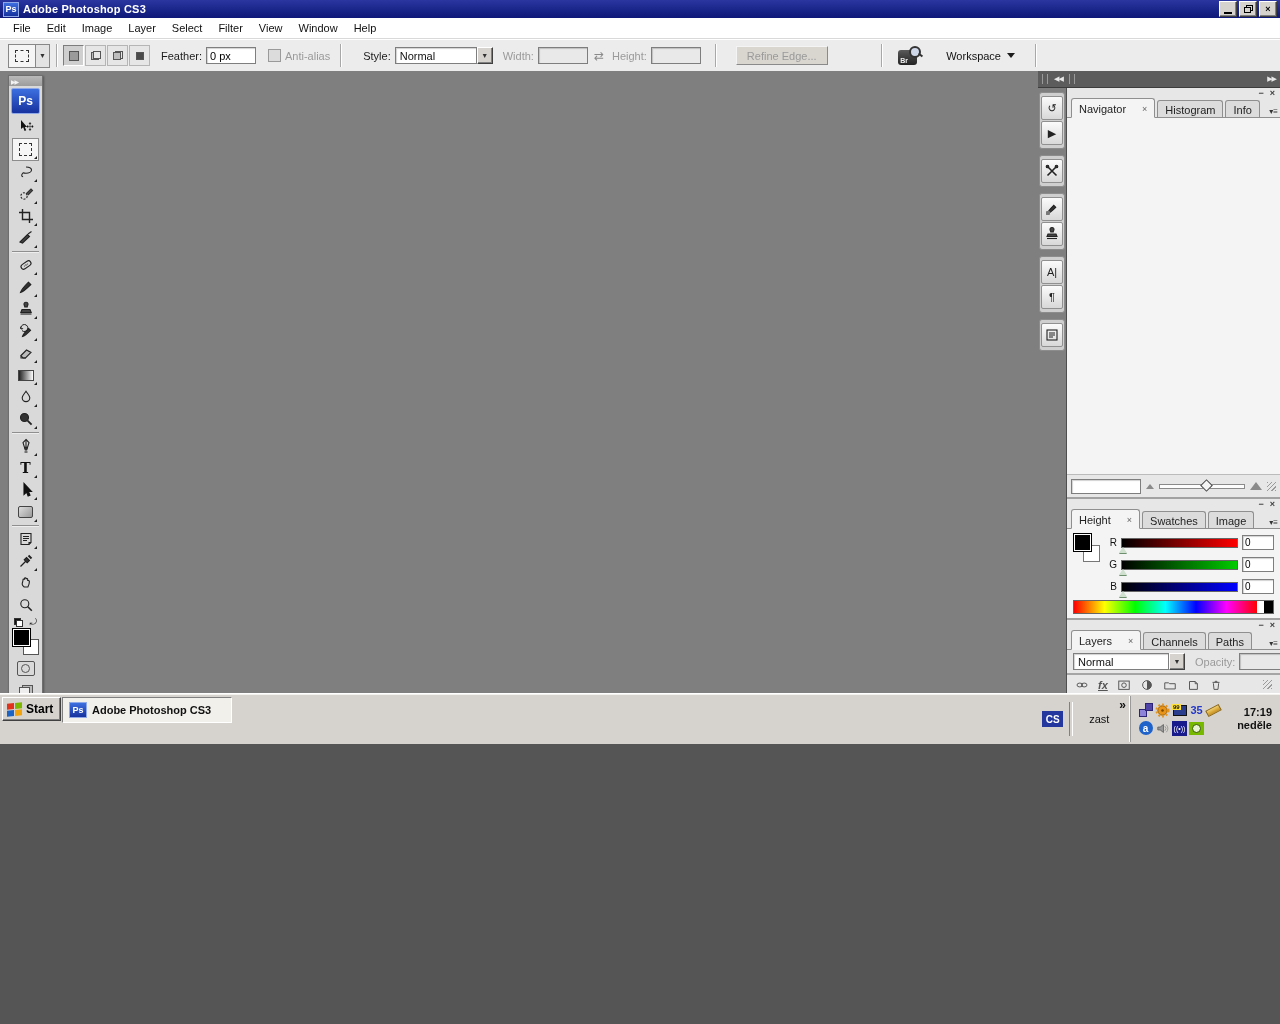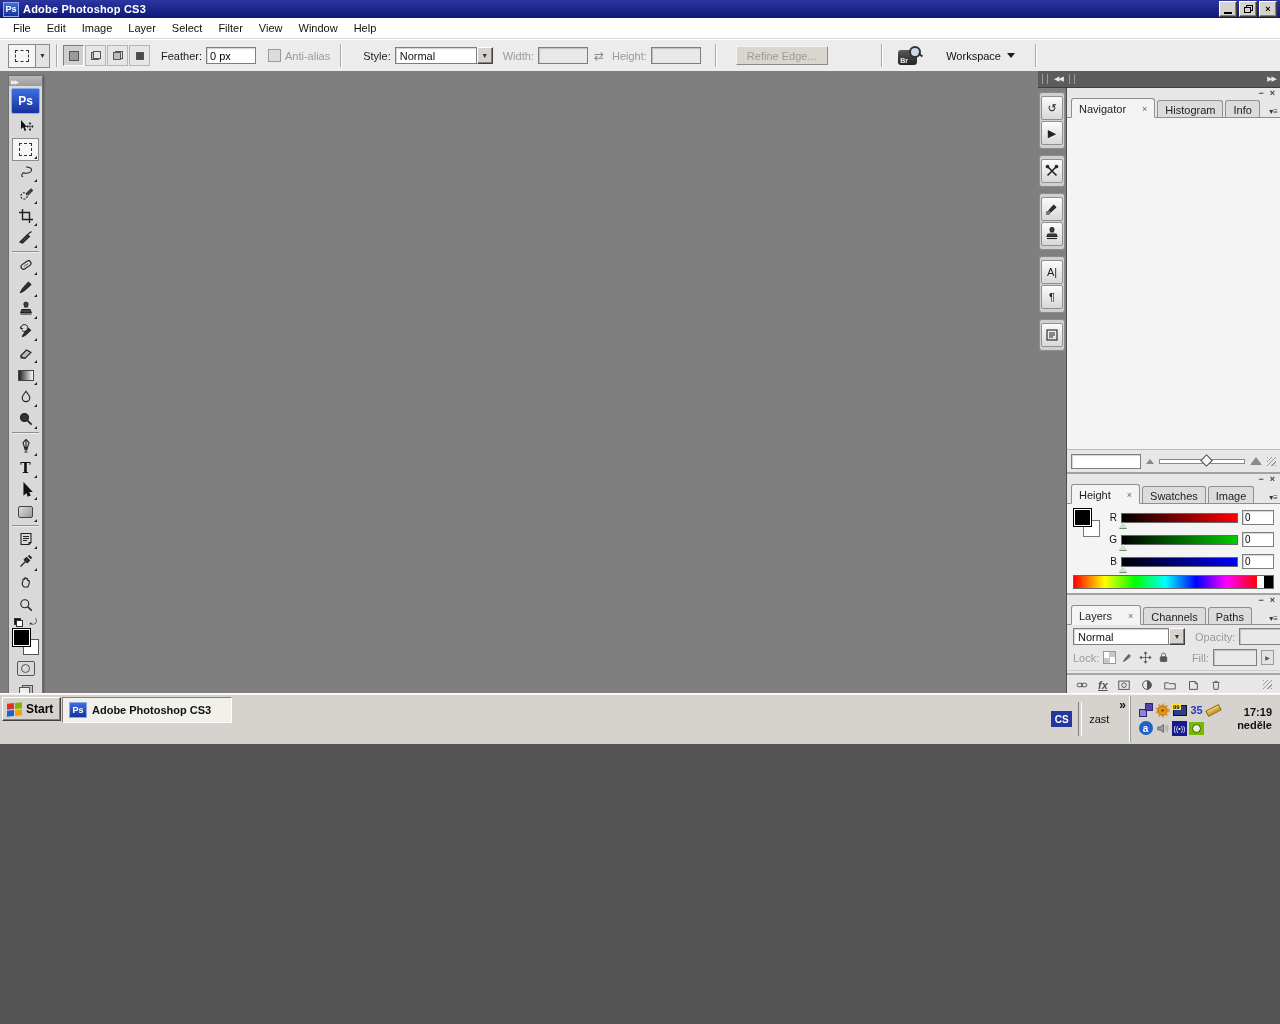--- a/index.html
+++ b/index.html
@@ -171,21 +171,21 @@
   .flag{width:15px;height:13px;display:grid;grid-template-columns:7px 7px;grid-template-rows:6px 6px;gap:1px;transform:skewY(-6deg);}
   .flag i{display:block;}
   .flag .r{background:#e3321b;}.flag .g{background:#7db700;}.flag .b{background:#1b63c4;}.flag .y{background:#f0a30a;}
   #taskbtn{position:absolute;left:62px;top:3px;width:156px;height:24px;display:flex;align-items:center;gap:5px;
     padding:0 6px;background:#f2f0eb;border:1px solid;border-color:#808080 #fff #fff #808080;font-weight:bold;}
   #taskbtn .psbadge{width:16px;height:14px;font-size:9px;flex:none;}
   #tray{position:absolute;right:0;top:0;bottom:0;display:flex;align-items:center;padding-right:4px;}
   .langbox{width:21px;height:16px;background:#24379e;color:#fff;font-weight:bold;font-size:10px;
     display:flex;align-items:center;justify-content:center;}
   .etch{width:2px;height:34px;border-left:1px solid #808080;border-right:1px solid #fff;margin:0 6px;}
-  #tray .zast{margin:0 10px 0 1px;}
+  #tray .zast{margin:0 10px 0 10px;}
   #tray .chev{font-weight:bold;font-size:12px;align-self:flex-start;margin:4px 4px 0 0;}
   .traypanel{display:flex;align-items:center;gap:4px;border-left:1px solid #9a9a9a;box-shadow:-1px 0 0 #fff;
     padding:2px 2px 2px 6px;height:42px;}
   .tigrid{display:grid;grid-template-columns:repeat(5,17px);grid-auto-rows:18px;align-items:center;justify-items:center;text-align:right;}
   .ti{width:15px;height:15px;display:flex;align-items:center;justify-content:center;font-size:9px;}
   .ti svg{width:15px;height:15px;}
   .ti.n35{color:#2438c8;font-weight:bold;font-size:11px;}
   .ti.acirc{background:#1f62c9;border-radius:50%;color:#fff;font-weight:bold;font-size:10px;width:14px;height:14px;}
   .ti.wless{background:#181a8c;color:#fff;font-size:7px;}
   .ti.nvid{background:#76b900;width:15px;height:13px;}
@@ -622,39 +622,20 @@
             </div>
             <div class="pg-content" style="display:flex;flex-direction:column;background:#e7e7e7;">
               <div class="lay-row">
                 <span class="combo blendcombo">
                   <span class="field psfield">Normal</span>
                   <span class="cbtn raised">▼</span>
                 </span>
                 <span class="dis-t" style="margin-left:6px">Opacity:</span>
                 <input class="pfield psfield dis" disabled="" value="" style="">
 
-              </div>
-              <div class="lay-row" style="border-bottom:1px solid #cfcfcf;padding-bottom:4px;">
-                <span class="dis-t">Lock:</span>
-                <span class="lockicons">
-                  <span class="checker"></span>
-                  <svg viewBox="0 0 16 16" style="width:13px;height:13px;stroke:#555;fill:none">
-                      <path d="M3 13c.7-2.4 5-7 6.7-8.7l2 2C10 8 5.4 12.3 3 13z" fill="#666" stroke="#555"></path>
-                    </svg>
-                  <svg viewBox="0 0 16 16" style="width:13px;height:13px;stroke:#555;fill:none">
-                      <path d="M8 2v12M2 8h12M8 1l-1.5 2h3zM8 15l-1.5-2h3zM1 8l2-1.5v3zM15 8l-2-1.5v3z" fill="#555"></path>
-                    </svg>
-                  <svg viewBox="0 0 16 16" style="width:13px;height:13px;stroke:#555;fill:none">
-                      <rect x="4" y="7" width="8" height="6" rx="1" fill="#555"></rect>
-                      <path d="M5.5 7V5a2.5 2.5 0 0 1 5 0v2"></path>
-                    </svg>
-                </span>
-                <span class="dis-t" style="margin-left:auto">Fill:</span>
-                <input class="pfield psfield dis" disabled="" value="" style="">
-                <span class="smallarrbtn">▶</span>
               </div>
               <div class="laylist"></div>
               <div class="lay-foot">
                 <svg viewBox="0 0 16 16">
                     <ellipse cx="5.5" cy="8" rx="3.2" ry="2.2"></ellipse>
                     <ellipse cx="10.5" cy="8" rx="3.2" ry="2.2"></ellipse>
                   </svg>
                 <span class="fxtxt">fx</span>
                 <svg viewBox="0 0 16 16">
                     <rect x="2" y="3.5" width="12" height="9.5"></rect>

